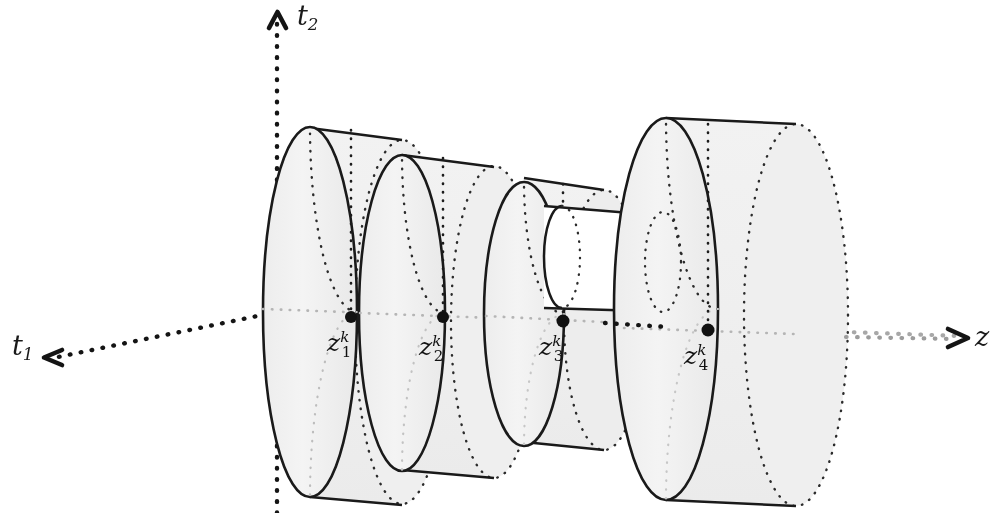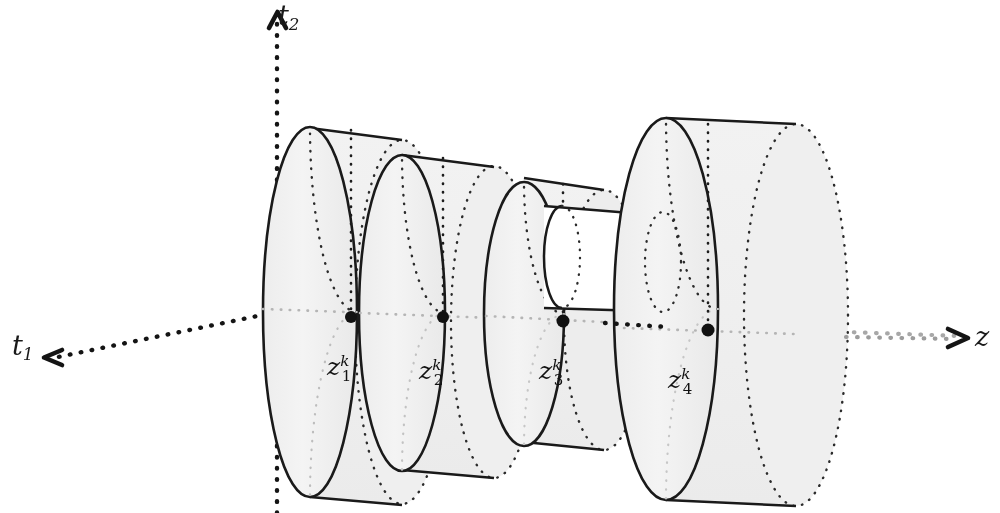--- a/index.html
+++ b/index.html
@@ -4,21 +4,21 @@
 <style>
   html,body{margin:0;padding:0;background:#ffffff;}
   body{width:1000px;height:513px;overflow:hidden;
        font-family:"DejaVu Serif", serif;}
   #stage{position:relative;width:1000px;height:513px;background:#fff;}
   svg#fig{position:absolute;left:0;top:0;width:1000px;height:513px;}
   .axlabel{position:absolute;font-family:"DejaVu Serif",serif;font-style:italic;
            font-size:27px;color:#1a1a1a;white-space:nowrap;user-select:none;}
   .axlabel sub{font-size:0.62em;font-style:italic;vertical-align:-0.28em;}
   .ptlabel{position:absolute;font-family:"DejaVu Serif",serif;font-style:italic;
-           font-size:25px;color:#111;white-space:nowrap;user-select:none;margin-top:24px;}
+           font-size:25px;color:#111;white-space:nowrap;user-select:none;}
   .ptlabel .sup{font-size:0.60em;vertical-align:0.62em;font-style:italic;}
   .ptlabel .sub{font-size:0.60em;vertical-align:-0.38em;font-style:normal;
                 margin-left:-0.50em;}
 </style>
 </head>
 <body>
 
 <div id="stage">
 
   <svg id="fig" viewBox="0 0 1000 513">
@@ -124,33 +124,33 @@
 
     <circle cx="351" cy="317" r="6" fill="#111"></circle>
     <circle cx="443" cy="317" r="6" fill="#111"></circle>
     <circle cx="563" cy="321" r="6.5" fill="#111"></circle>
     <circle cx="708" cy="330" r="6.5" fill="#111"></circle>
   </svg>
 
   <div class="axlabel" style="left:4px;  top:330px;margin-left:8px;">
     <span>t</span><sub>1</sub>
   </div>
-  <div class="axlabel" style="left:278px; top:0px;">
+  <div class="axlabel" style="left:297px; top:0px;">
     <span>t</span><sub>2</sub>
   </div>
   <div class="axlabel" style="left:975px; top:321px;">
     <span>z</span>
   </div>
 
   <div class="ptlabel" style="left:327px; top:328px;">
     <span>z</span><span class="sup">k</span><span class="sub">1</span>
   </div>
   <div class="ptlabel" style="left:419px; top:332px;">
     <span>z</span><span class="sup">k</span><span class="sub">2</span>
   </div>
   <div class="ptlabel" style="left:539px; top:332px;">
     <span>z</span><span class="sup">k</span><span class="sub">3</span>
   </div>
-  <div class="ptlabel" style="left:668px; top:341px;text-align:right;">
+  <div class="ptlabel" style="left:684px; top:341px;text-align:right;">
     <span>z</span><span class="sup">k</span><span class="sub">4</span>
   </div>
 
 </div>
 
 </body></html>

